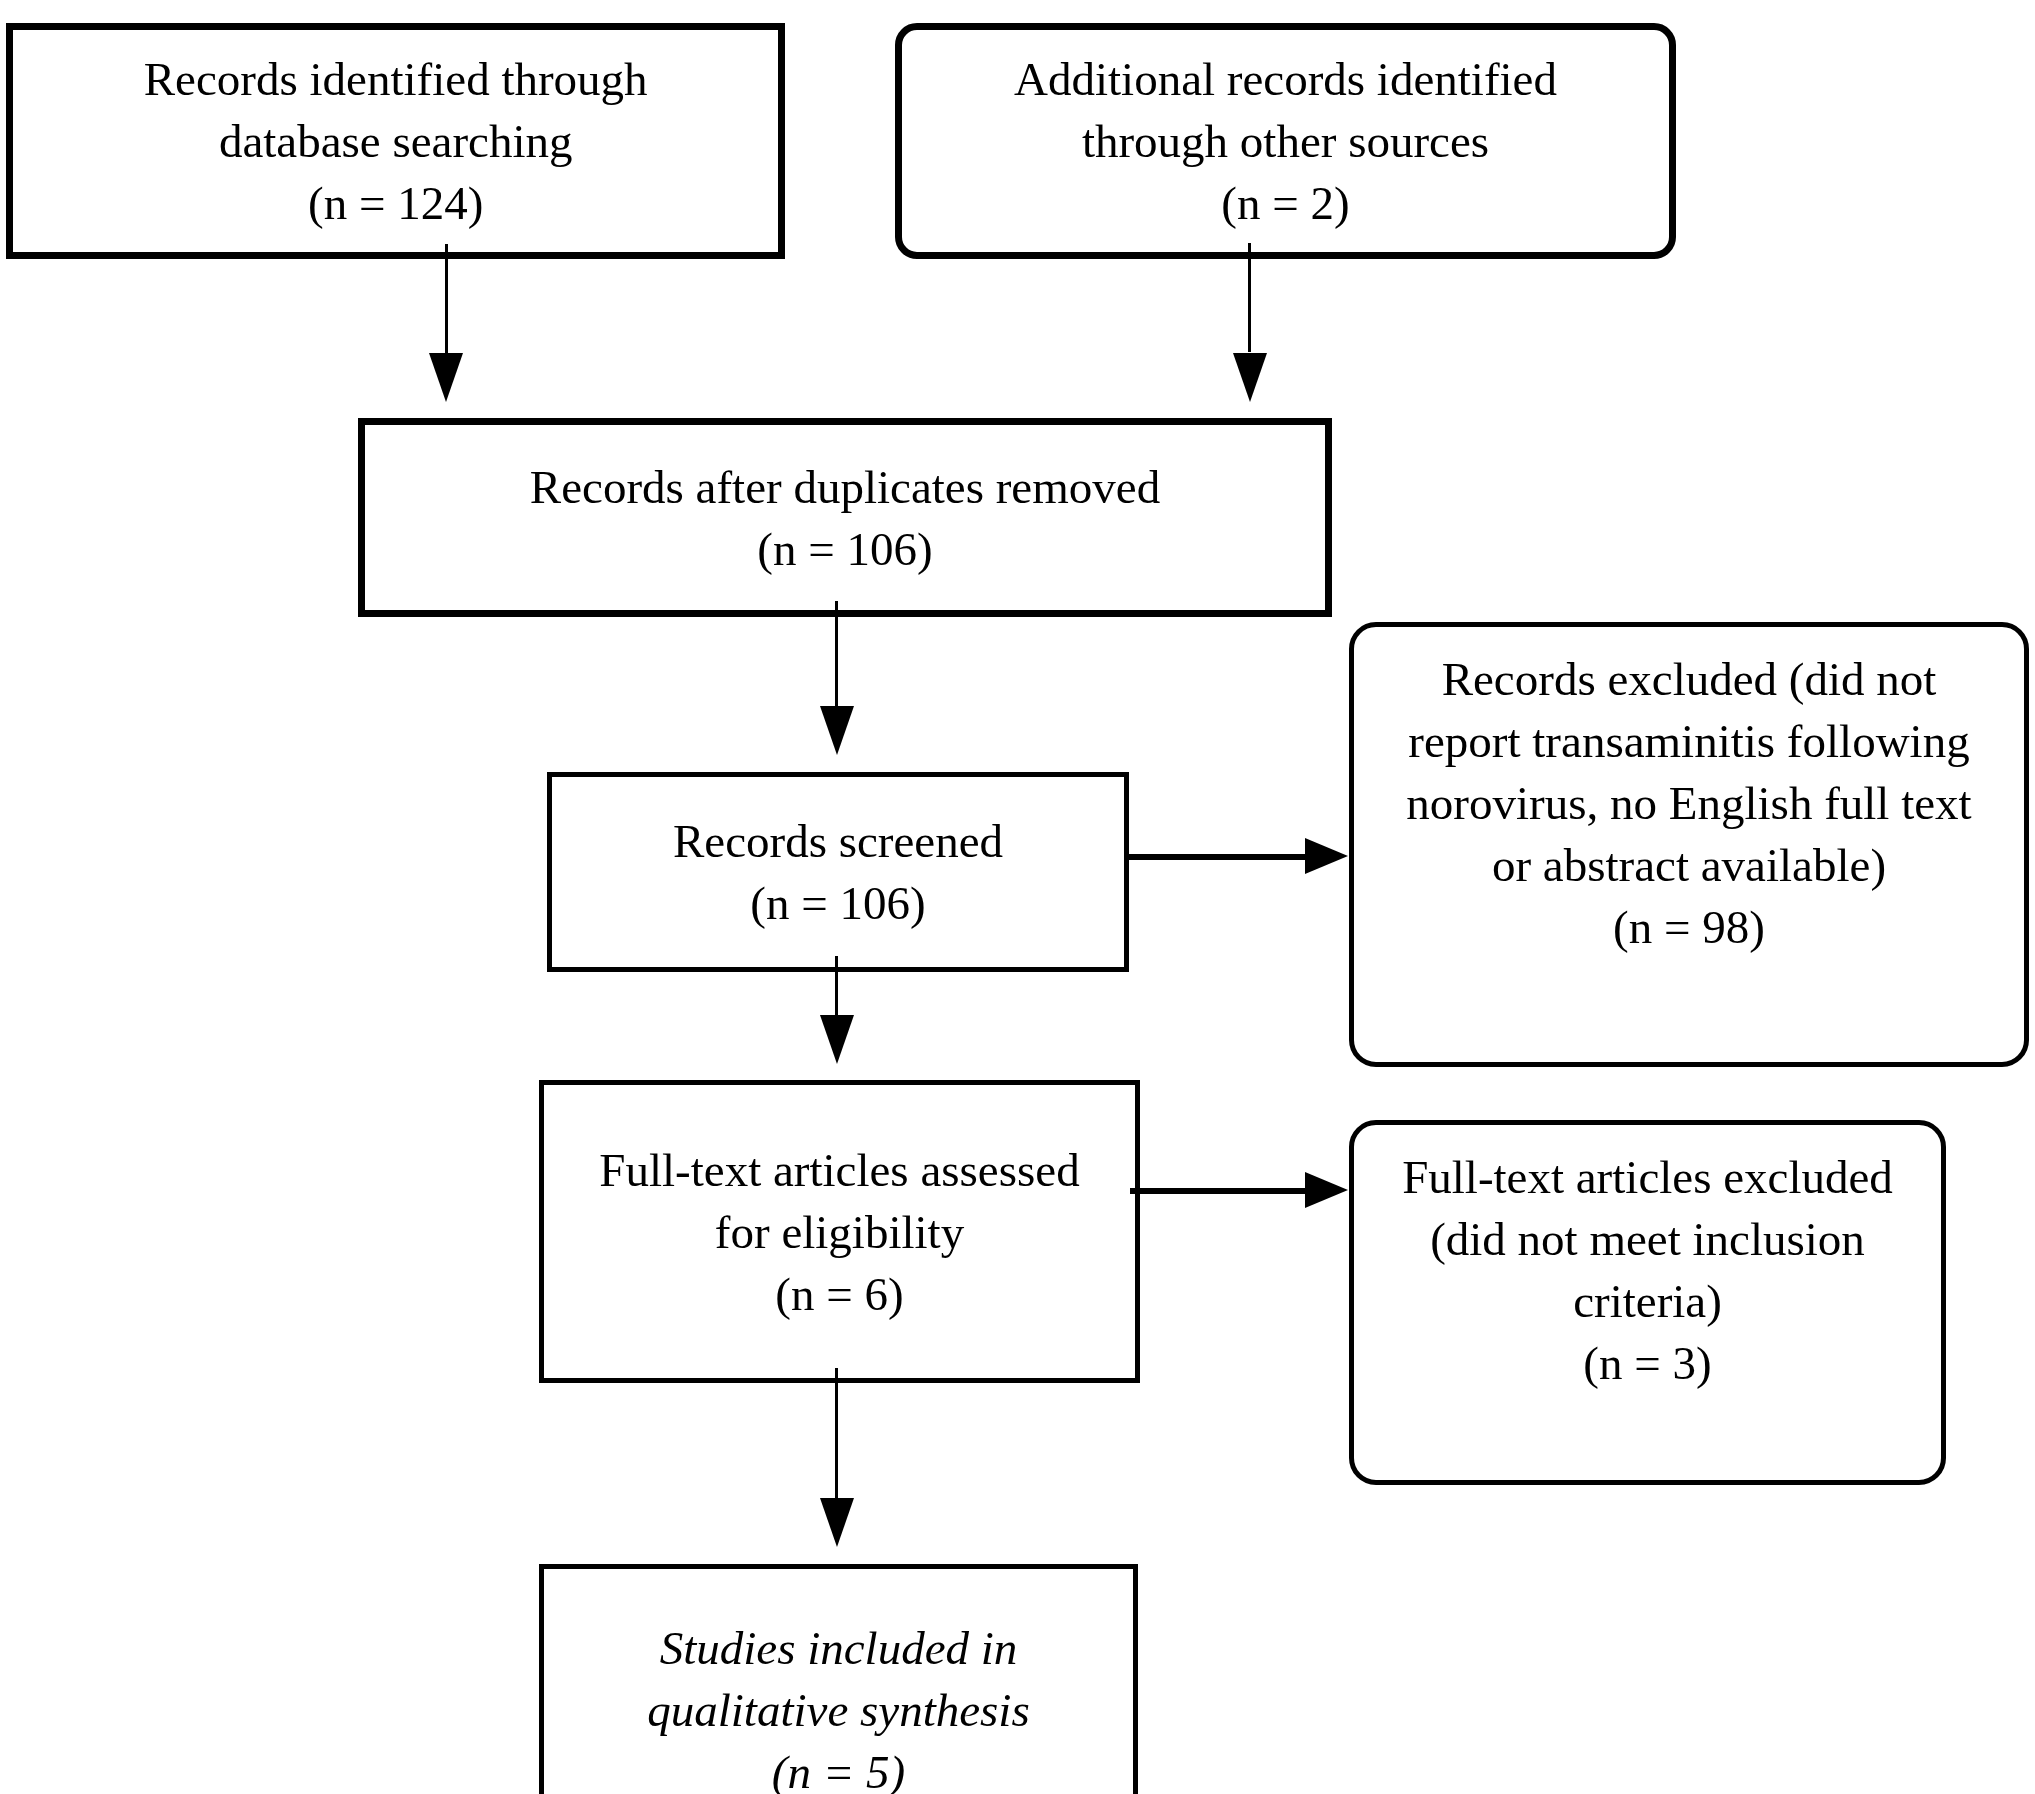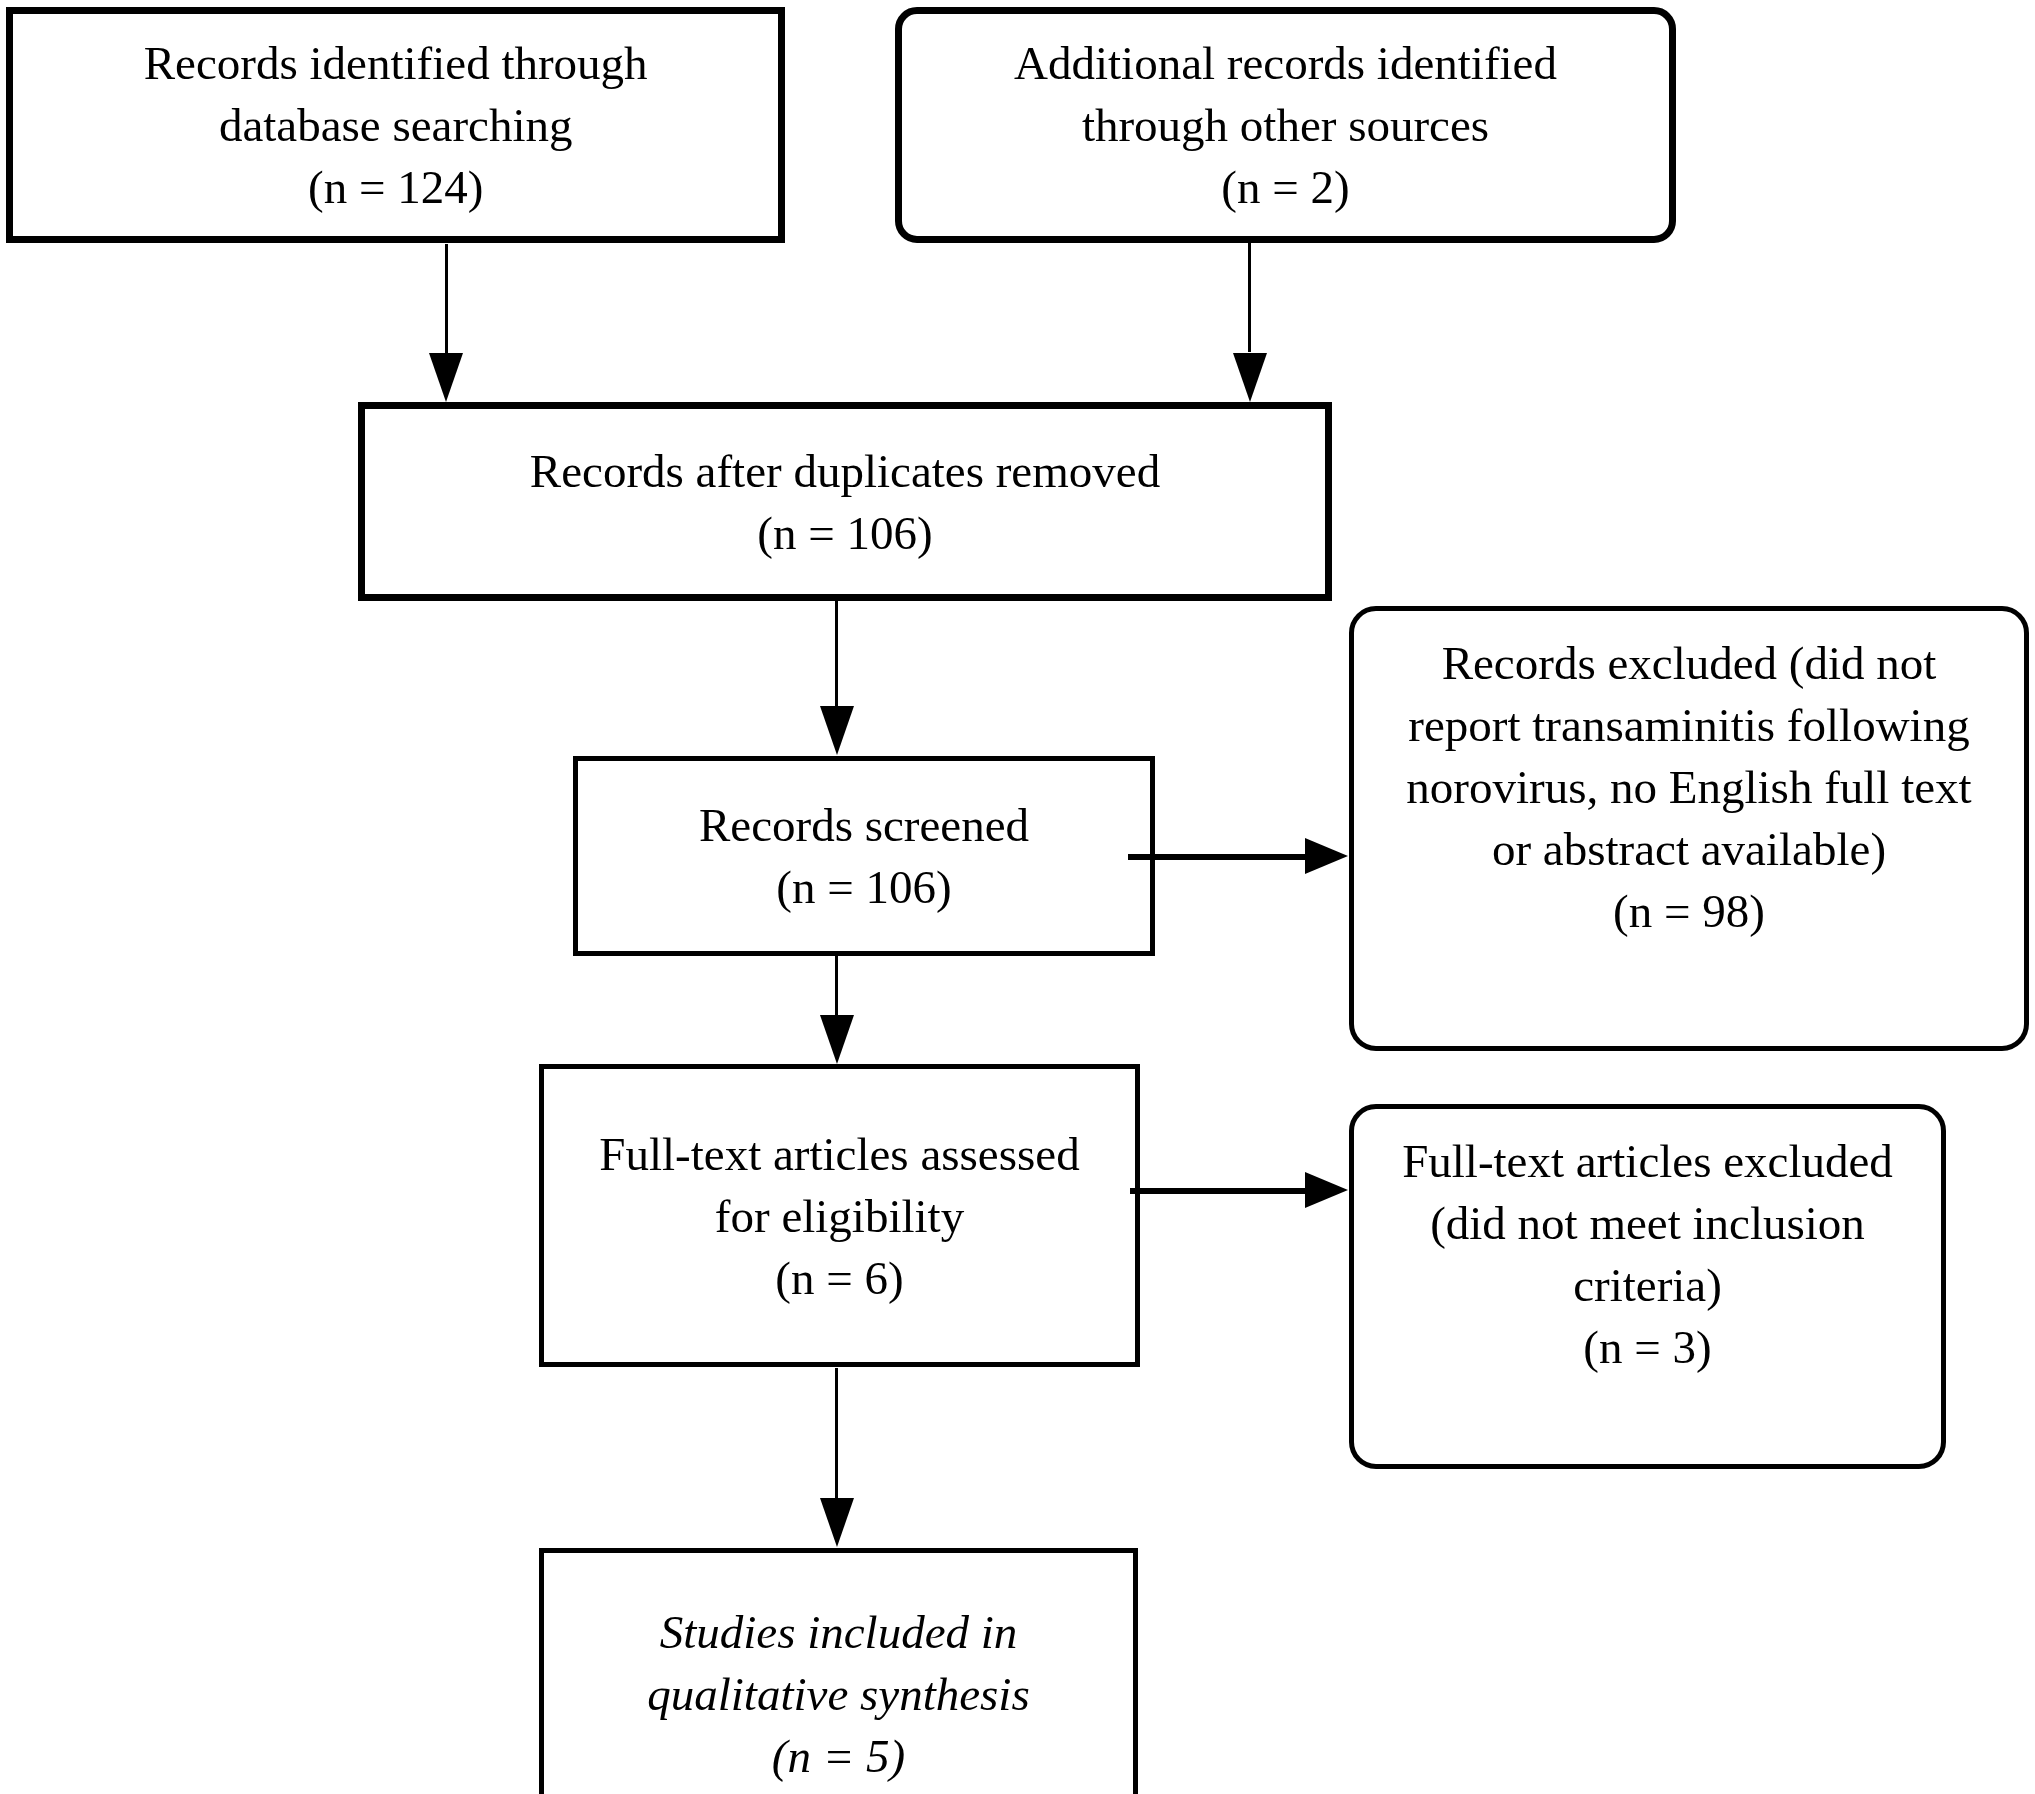--- a/index.html
+++ b/index.html
@@ -16,20 +16,21 @@
     position: absolute;
     box-sizing: border-box;
     border: 5.6px solid #000000;
     background: #ffffff;
     display: flex;
     align-items: center;
     justify-content: flex-end;
     text-align: center;
     font-size: 47px;
     line-height: 62px;
+    margin-top: 16px;
   }
   .box.b-thick { border-width: 7.4px; }
   .box.b-thin  { border-width: 5px; }
   .box.top-align { align-items: flex-start; padding-top: 21px; border-radius: 27px; }
   .label { white-space: pre-line; display: block; width: 100%; }
   .vline { position: absolute; width: 3.1px; background: #000000; }
   .hline { position: absolute; height: 5.6px; background: #000000; }
   .head-down {
     position: absolute; width: 0; height: 0;
     border-left: 17.3px solid transparent;
@@ -58,21 +59,21 @@
     <span class="label">Additional records identified
 through other sources
 (n = 2)</span>
   </div>
 
   <div class="box b-thick" style="left:358px; top:402px; width:974px; height:199px;">
     <span class="label">Records after duplicates removed
 (n = 106)</span>
   </div>
 
-  <div class="box" style="left:573px; top:756px; width:582px; height:200px;">
+  <div class="box" style="left:547px; top:756px; width:582px; height:200px;">
     <span class="label">Records screened
 (n = 106)</span>
   </div>
 
   <div class="box b-thin top-align" style="left:1349px; top:606px; width:680px; height:445px;">
     <span class="label">Records excluded (did not
 report transaminitis following
 norovirus, no English full text
 or abstract available)
 (n = 98)</span>

